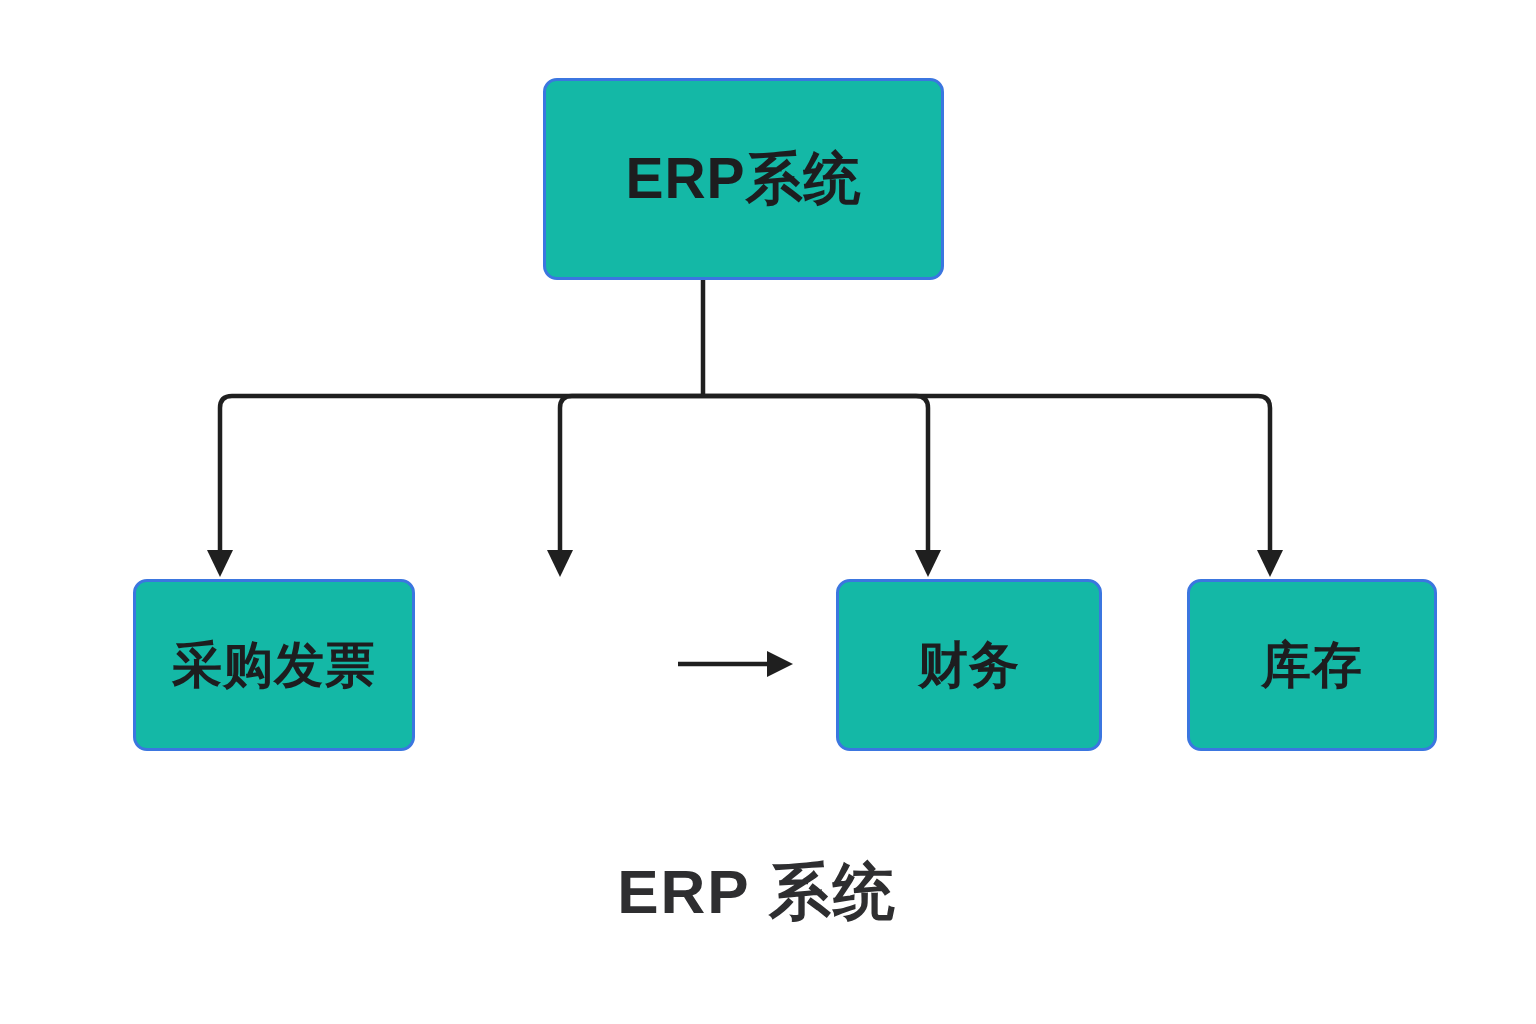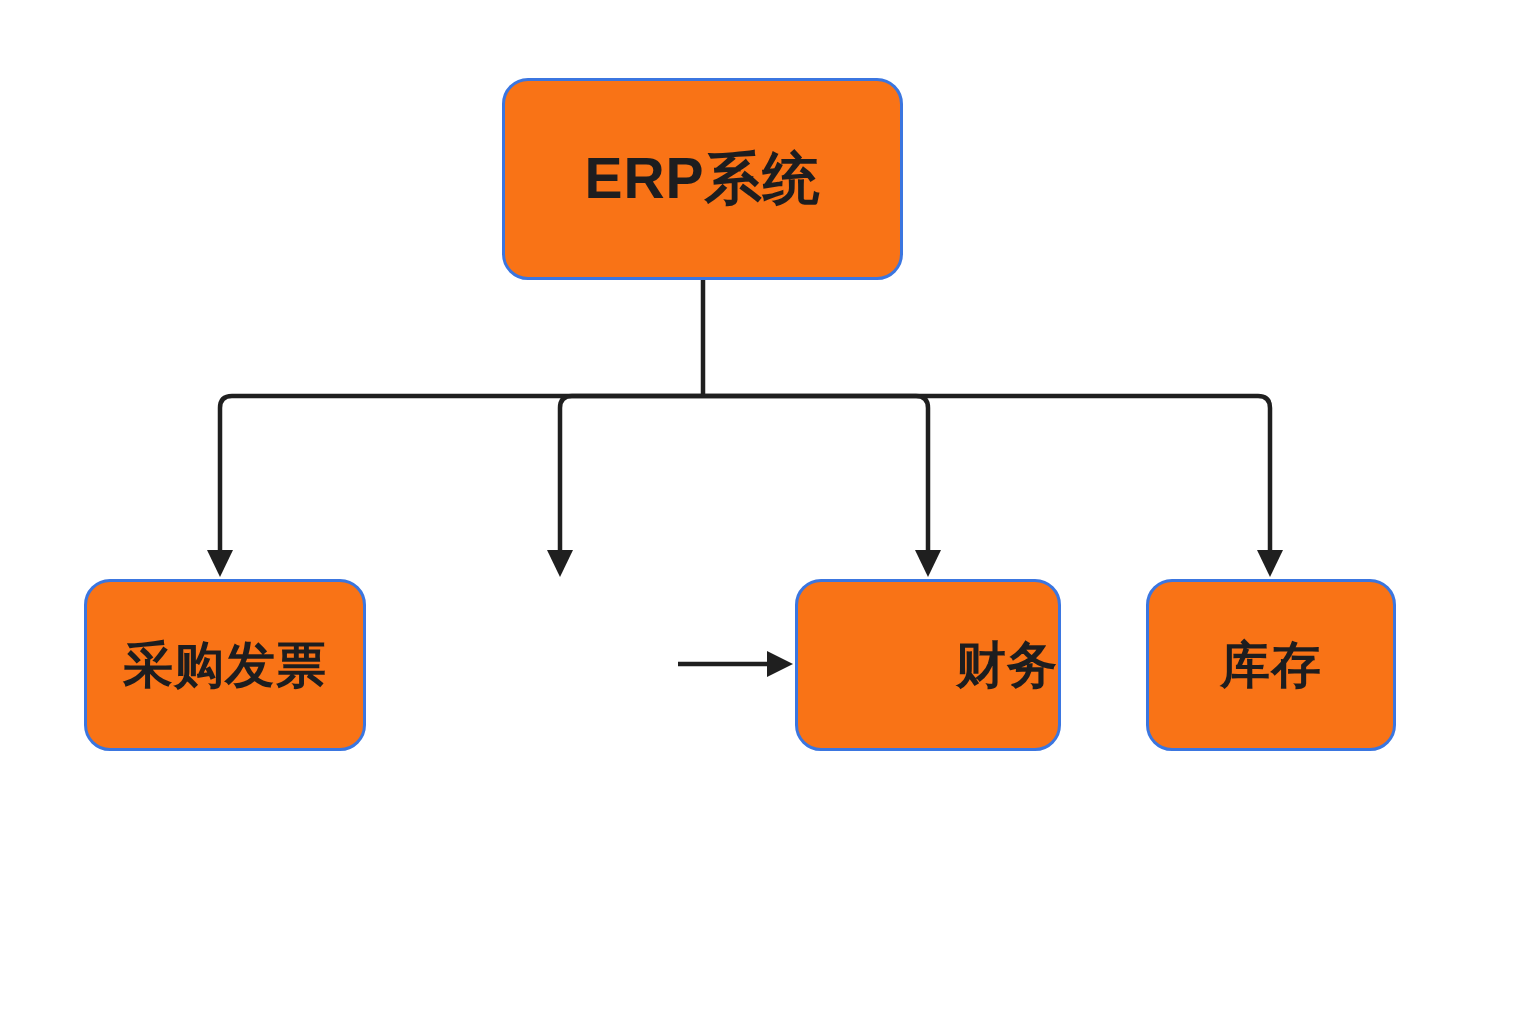--- a/index.html
+++ b/index.html
@@ -19,46 +19,47 @@
     position: absolute;
     left: 0;
     top: 0;
     width: 1536px;
     height: 1024px;
     z-index: 1;
   }
   .node {
     position: absolute;
     box-sizing: border-box;
-    background: #f97316;
+    background: #14b8a6;
     border: 3.5px solid #3b76e0;
-    border-radius: 26px;
+    border-radius: 14px;
     display: flex;
     align-items: center;
     justify-content: center;
     color: #1d1d1f;
     font-weight: 600;
     z-index: 2;
     letter-spacing: 1px;
+    margin-left: 41px;
   }
   .node-root {
     left: 502px;
     top: 78px;
     width: 401px;
     height: 202px;
     font-size: 57px;
   }
   .node-child {
     top: 579px;
     height: 172px;
     font-size: 50px;
   }
-  .node-purchase-invoice { left: 84px;   width: 282px; }
+  .node-purchase-invoice { left: 92px;   width: 282px; }
   .node-purchase         { left: 445px;  width: 230px; }
-  .node-finance          { left: 795px;  width: 266px; justify-content: flex-end; }
+  .node-finance          { left: 795px;  width: 266px; }
   .node-inventory        { left: 1146px; width: 250px; text-align: right; }
   .caption {
     position: absolute;
     left: 757px;
     top: 850px;
     transform: translateX(-50%);
     font-size: 62px;
     font-weight: 600;
     color: #2e2e30;
     white-space: nowrap;
@@ -105,14 +106,15 @@
 
 
   <div class="node node-child node-finance">
     <span>财务</span>
   </div>
 
   <div class="node node-child node-inventory">
     <span>库存</span>
   </div>
 
+  <div class="caption">ERP 系统</div>
 
 </div>
 
 </body></html>

